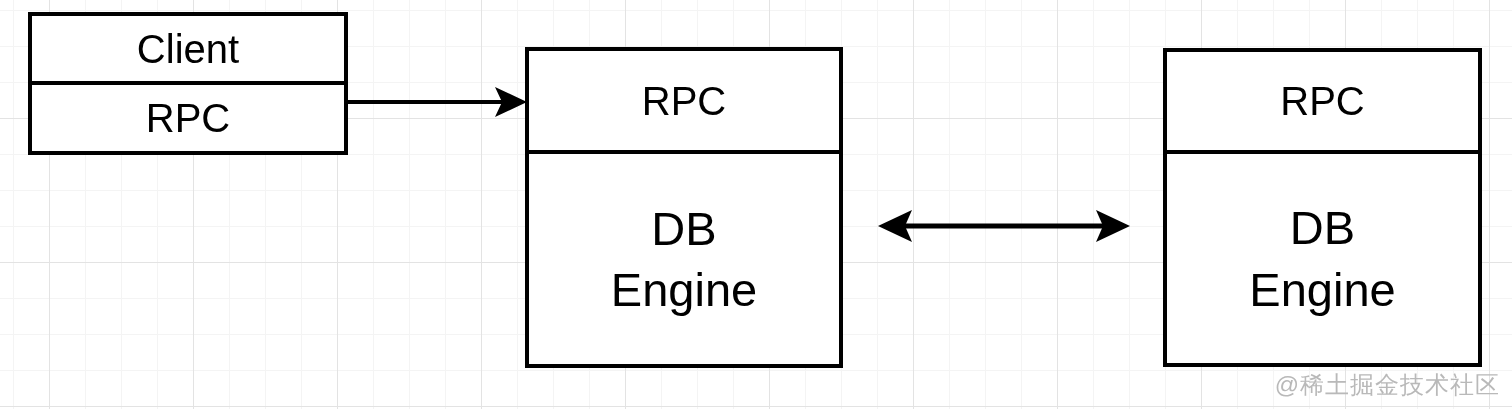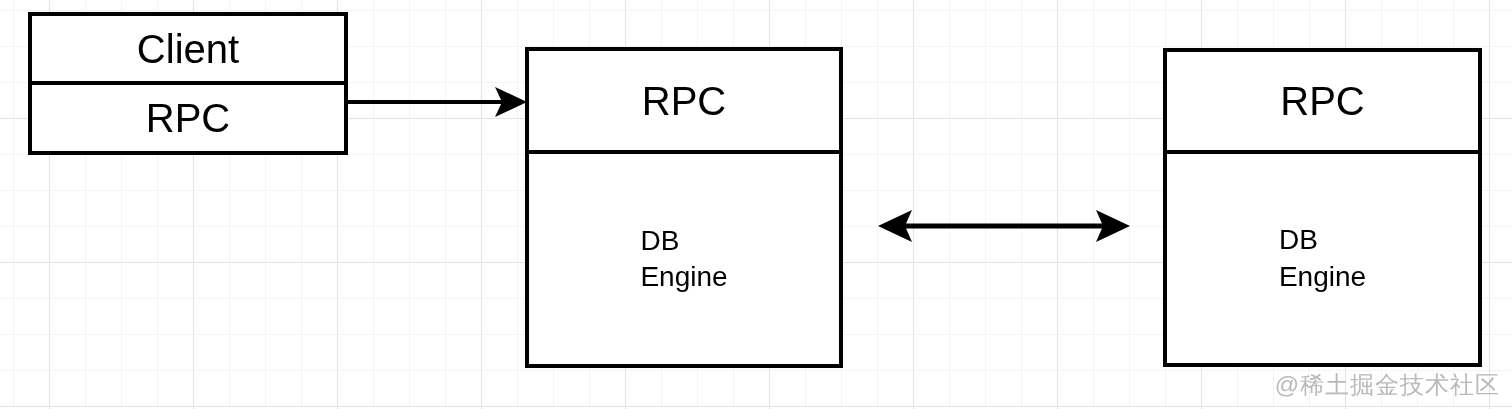--- a/index.html
+++ b/index.html
@@ -43,24 +43,24 @@
   .server-node-left  { left: 525px;  top: 47px; width: 318px; height: 321px; }
   .server-node-right { left: 1163px; top: 48px; width: 319px; height: 319px; }
   .server-node-left .node-header,
   .server-node-right .node-header { height: 103px; }
   .server-node-right .node-header { height: 102px; }
   .node-body {
     flex: 1;
     display: flex;
     align-items: center;
     justify-content: center;
-    font-size: 28px;
+    font-size: 47px;
     line-height: 1.3;
     white-space: pre-line;
-    text-align: left;
+    text-align: center;
     border-radius: 8px;
   }
   .connector { position: absolute; }
   .watermark {
     position: absolute;
     right: 12px;
     bottom: 8px;
     font-size: 24px;
     letter-spacing: 1px;
     color: #b9b9b9;

